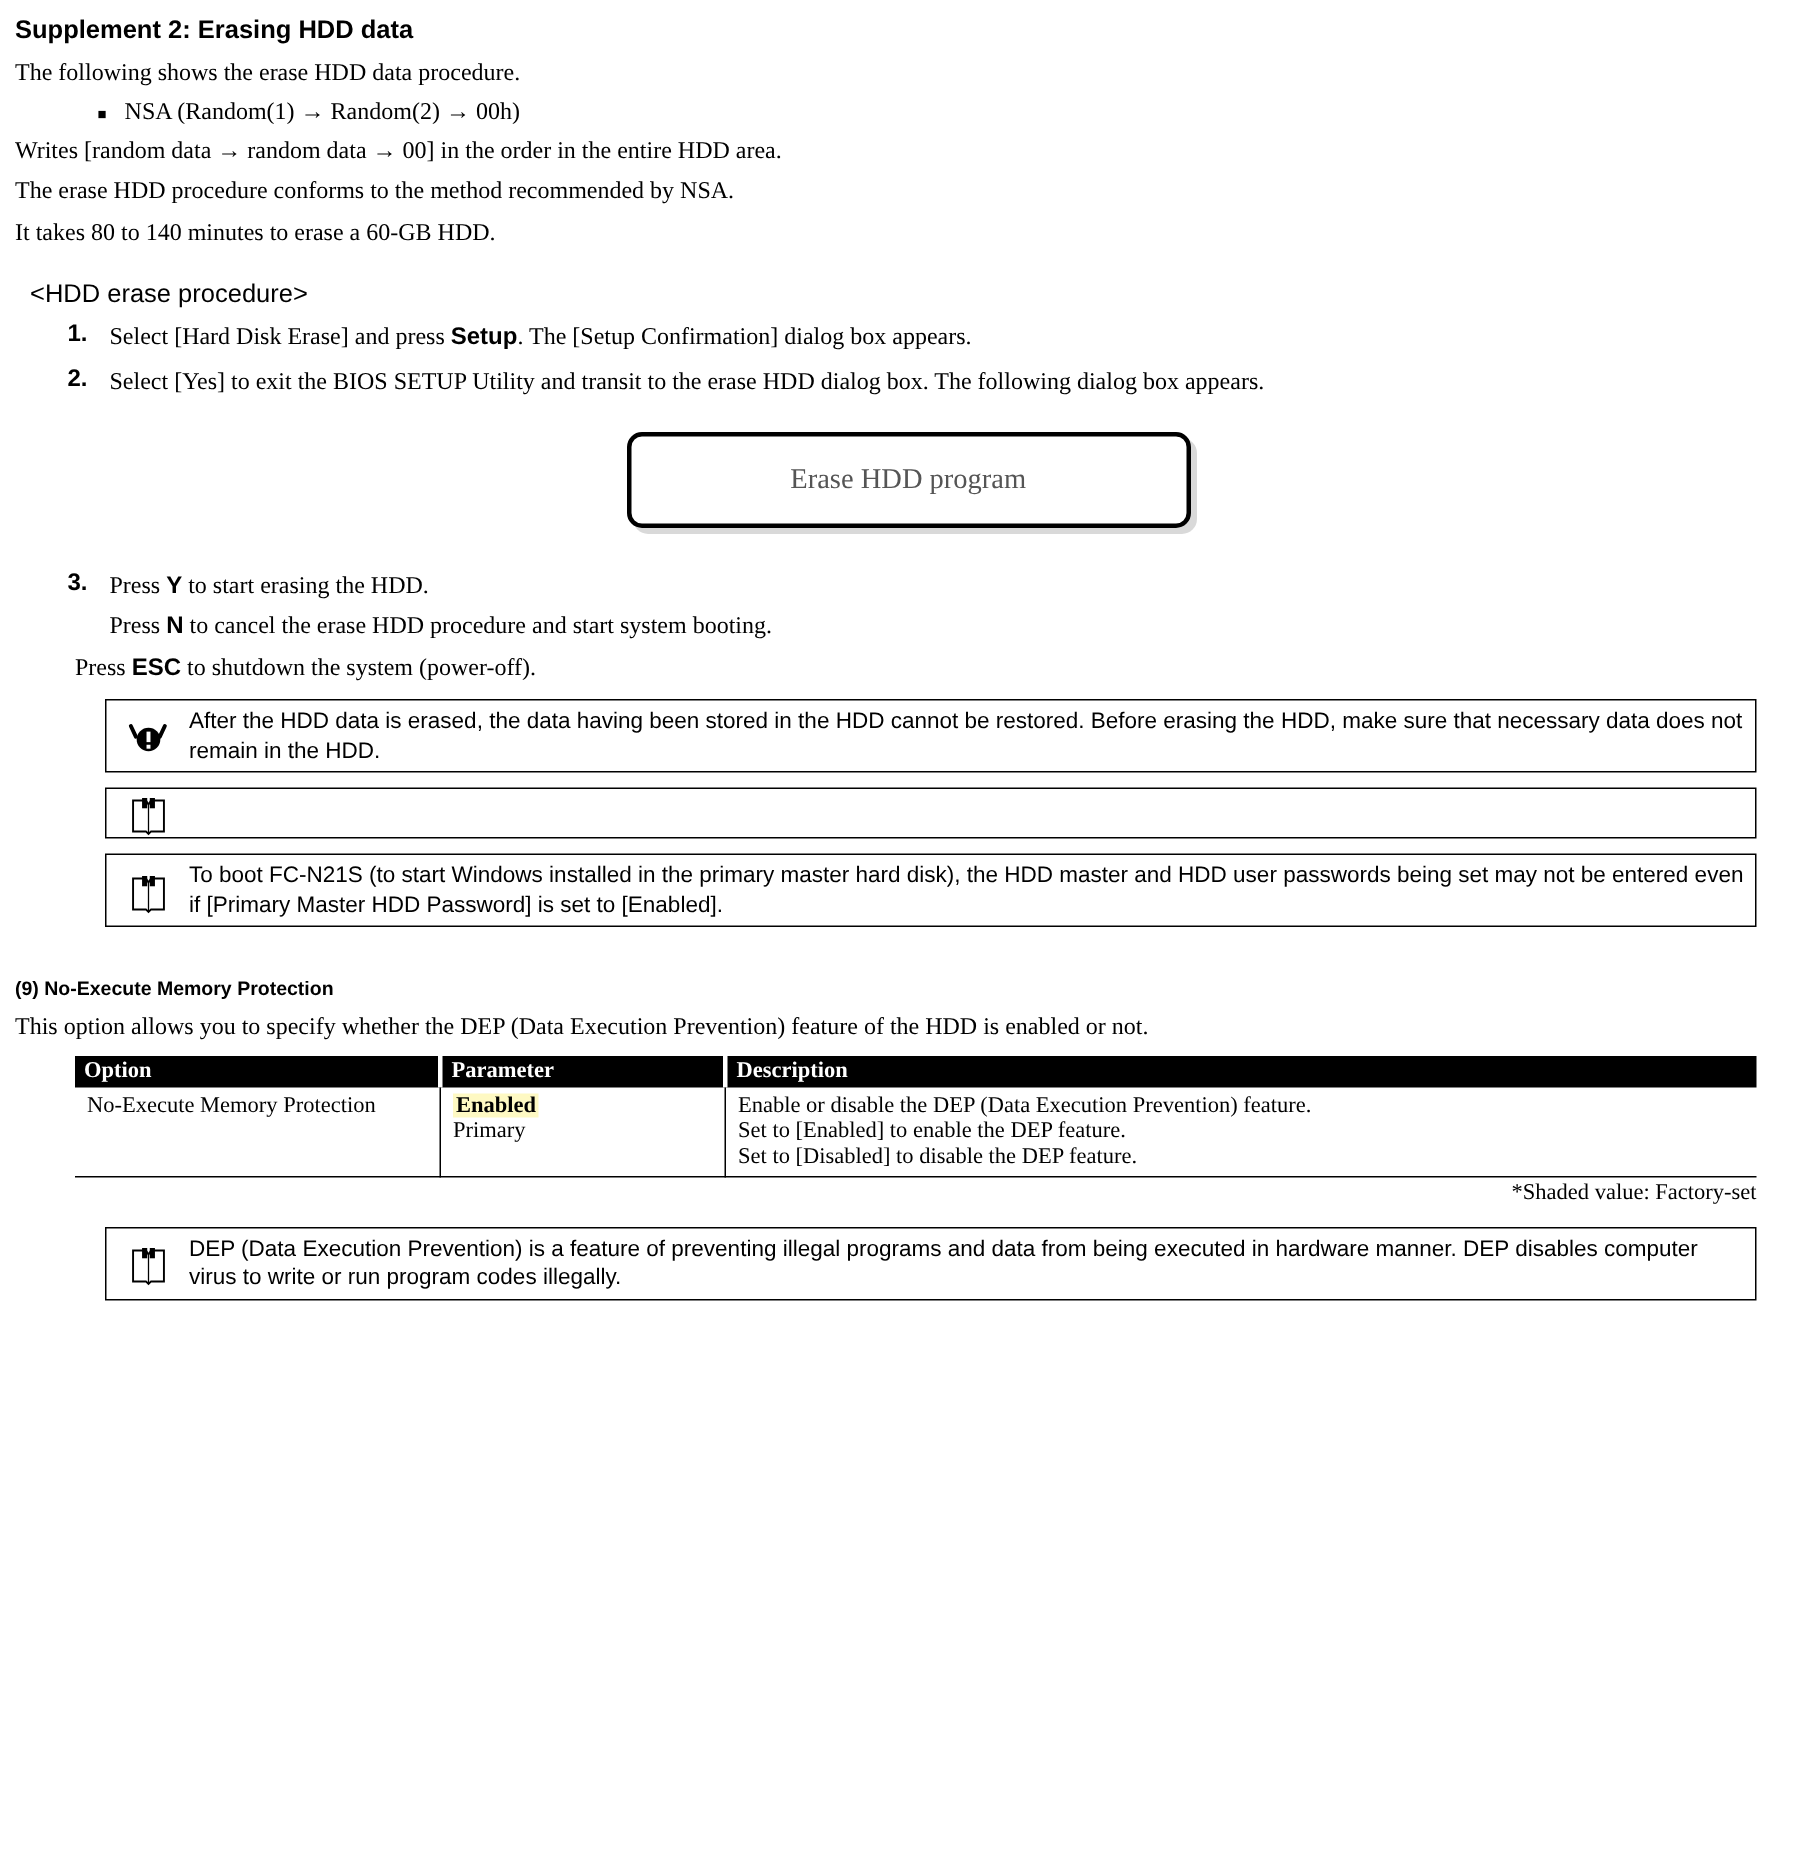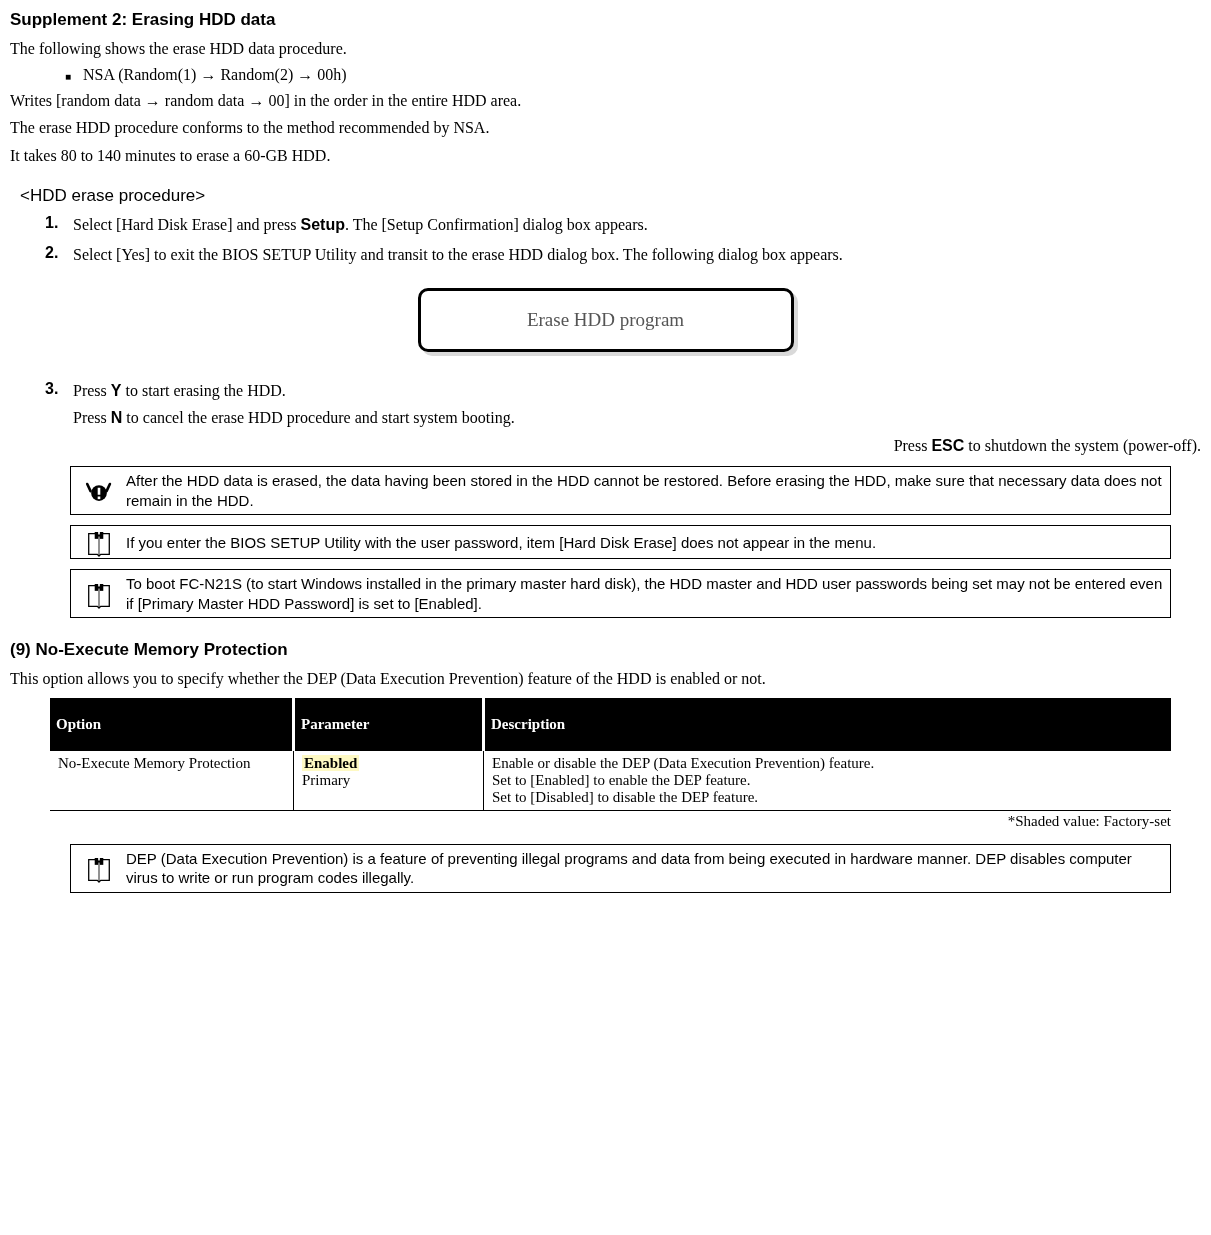--- a/index.html
+++ b/index.html
@@ -67,37 +67,37 @@
     align-items: flex-start;
     justify-content: center;
     padding-top: 4px;
   }
   .note-text-cell { flex: 1; padding: 4px 6px 4px 0; }
   .warn-icon { width: 28px; height: 28px; }
   .book-icon { width: 24px; height: 28px; }
   .section-h {
     font-family: Arial, Helvetica, sans-serif;
     font-weight: bold;
-    font-size: 17px;
-    margin-top: 22px;
+    font-size: 13px;
+    margin-top: 33px;
     margin-bottom: 8px;
   }
   table.opt {
     border-collapse: collapse;
     width: calc(100% - 70px);
     margin: 8px 30px 0 40px;
     font-size: 15px;
   }
   table.opt th {
     background: #000;
     color: #fff;
     text-align: left;
     font-weight: bold;
     font-family: "Times New Roman", Times, serif;
-    padding: 18px 6px;
+    padding: 2px 6px;
     border-right: 3px solid #fff;
   }
   table.opt th:last-child { border-right: none; }
   table.opt td {
     vertical-align: top;
     padding: 4px 6px 4px 8px;
     border-top: none;
     border-bottom: 1px solid #000;
     font-family: "Times New Roman", Times, serif;
   }
@@ -147,21 +147,21 @@
 <div class="num-row">
   <span class="num-marker">3.</span>
   <span class="num-text">
     <span>Press </span><b class="arial">Y</b><span> to start erasing the HDD.</span>
   </span>
 </div>
 
 <div class="para" style="margin-left:63px;">
   <span>Press </span><b class="arial">N</b><span> to cancel the erase HDD procedure and start system booting.</span>
 </div>
-<div class="para" style="margin-left:40px;text-align:right;">
+<div class="para" style="margin-left:40px;">
   <span>Press </span><b class="arial">ESC</b><span> to shutdown the system (power-off).</span>
 </div>
 
 <div class="note-box">
   <div class="note-icon-cell">
     <svg class="warn-icon" viewBox="0 0 32 32">
       <circle cx="16" cy="16" r="9" fill="#000"></circle>
       <rect x="3" y="4" width="3" height="12" rx="1.5" fill="#000" transform="rotate(-25 4 10)"></rect>
       <rect x="25" y="4" width="3" height="12" rx="1.5" fill="#000" transform="rotate(25 27 10)"></rect>
       <rect x="14.5" y="10" width="3" height="8" fill="#fff"></rect>
@@ -173,21 +173,20 @@
 
 <div class="note-box">
   <div class="note-icon-cell">
     <svg class="book-icon" viewBox="0 0 28 32">
       <path d="M2 4 L12 4 L14 7 L16 4 L26 4 L26 28 L16 28 L14 30 L12 28 L2 28 Z" fill="#fff" stroke="#000" stroke-width="1.5"></path>
       <line x1="14" y1="7" x2="14" y2="30" stroke="#000" stroke-width="1"></line>
       <rect x="9" y="2" width="4" height="8" fill="#000"></rect>
       <rect x="15" y="2" width="4" height="8" fill="#000"></rect>
     </svg>
   </div>
-  <div class="note-text-cell">If you enter the BIOS SETUP Utility with the user password, item [Hard Disk Erase] does not appear in the menu.</div>
 </div>
 
 <div class="note-box">
   <div class="note-icon-cell">
     <svg class="book-icon" viewBox="0 0 28 32">
       <path d="M2 4 L12 4 L14 7 L16 4 L26 4 L26 28 L16 28 L14 30 L12 28 L2 28 Z" fill="#fff" stroke="#000" stroke-width="1.5"></path>
       <line x1="14" y1="7" x2="14" y2="30" stroke="#000" stroke-width="1"></line>
       <rect x="9" y="2" width="4" height="8" fill="#000"></rect>
       <rect x="15" y="2" width="4" height="8" fill="#000"></rect>
     </svg>

